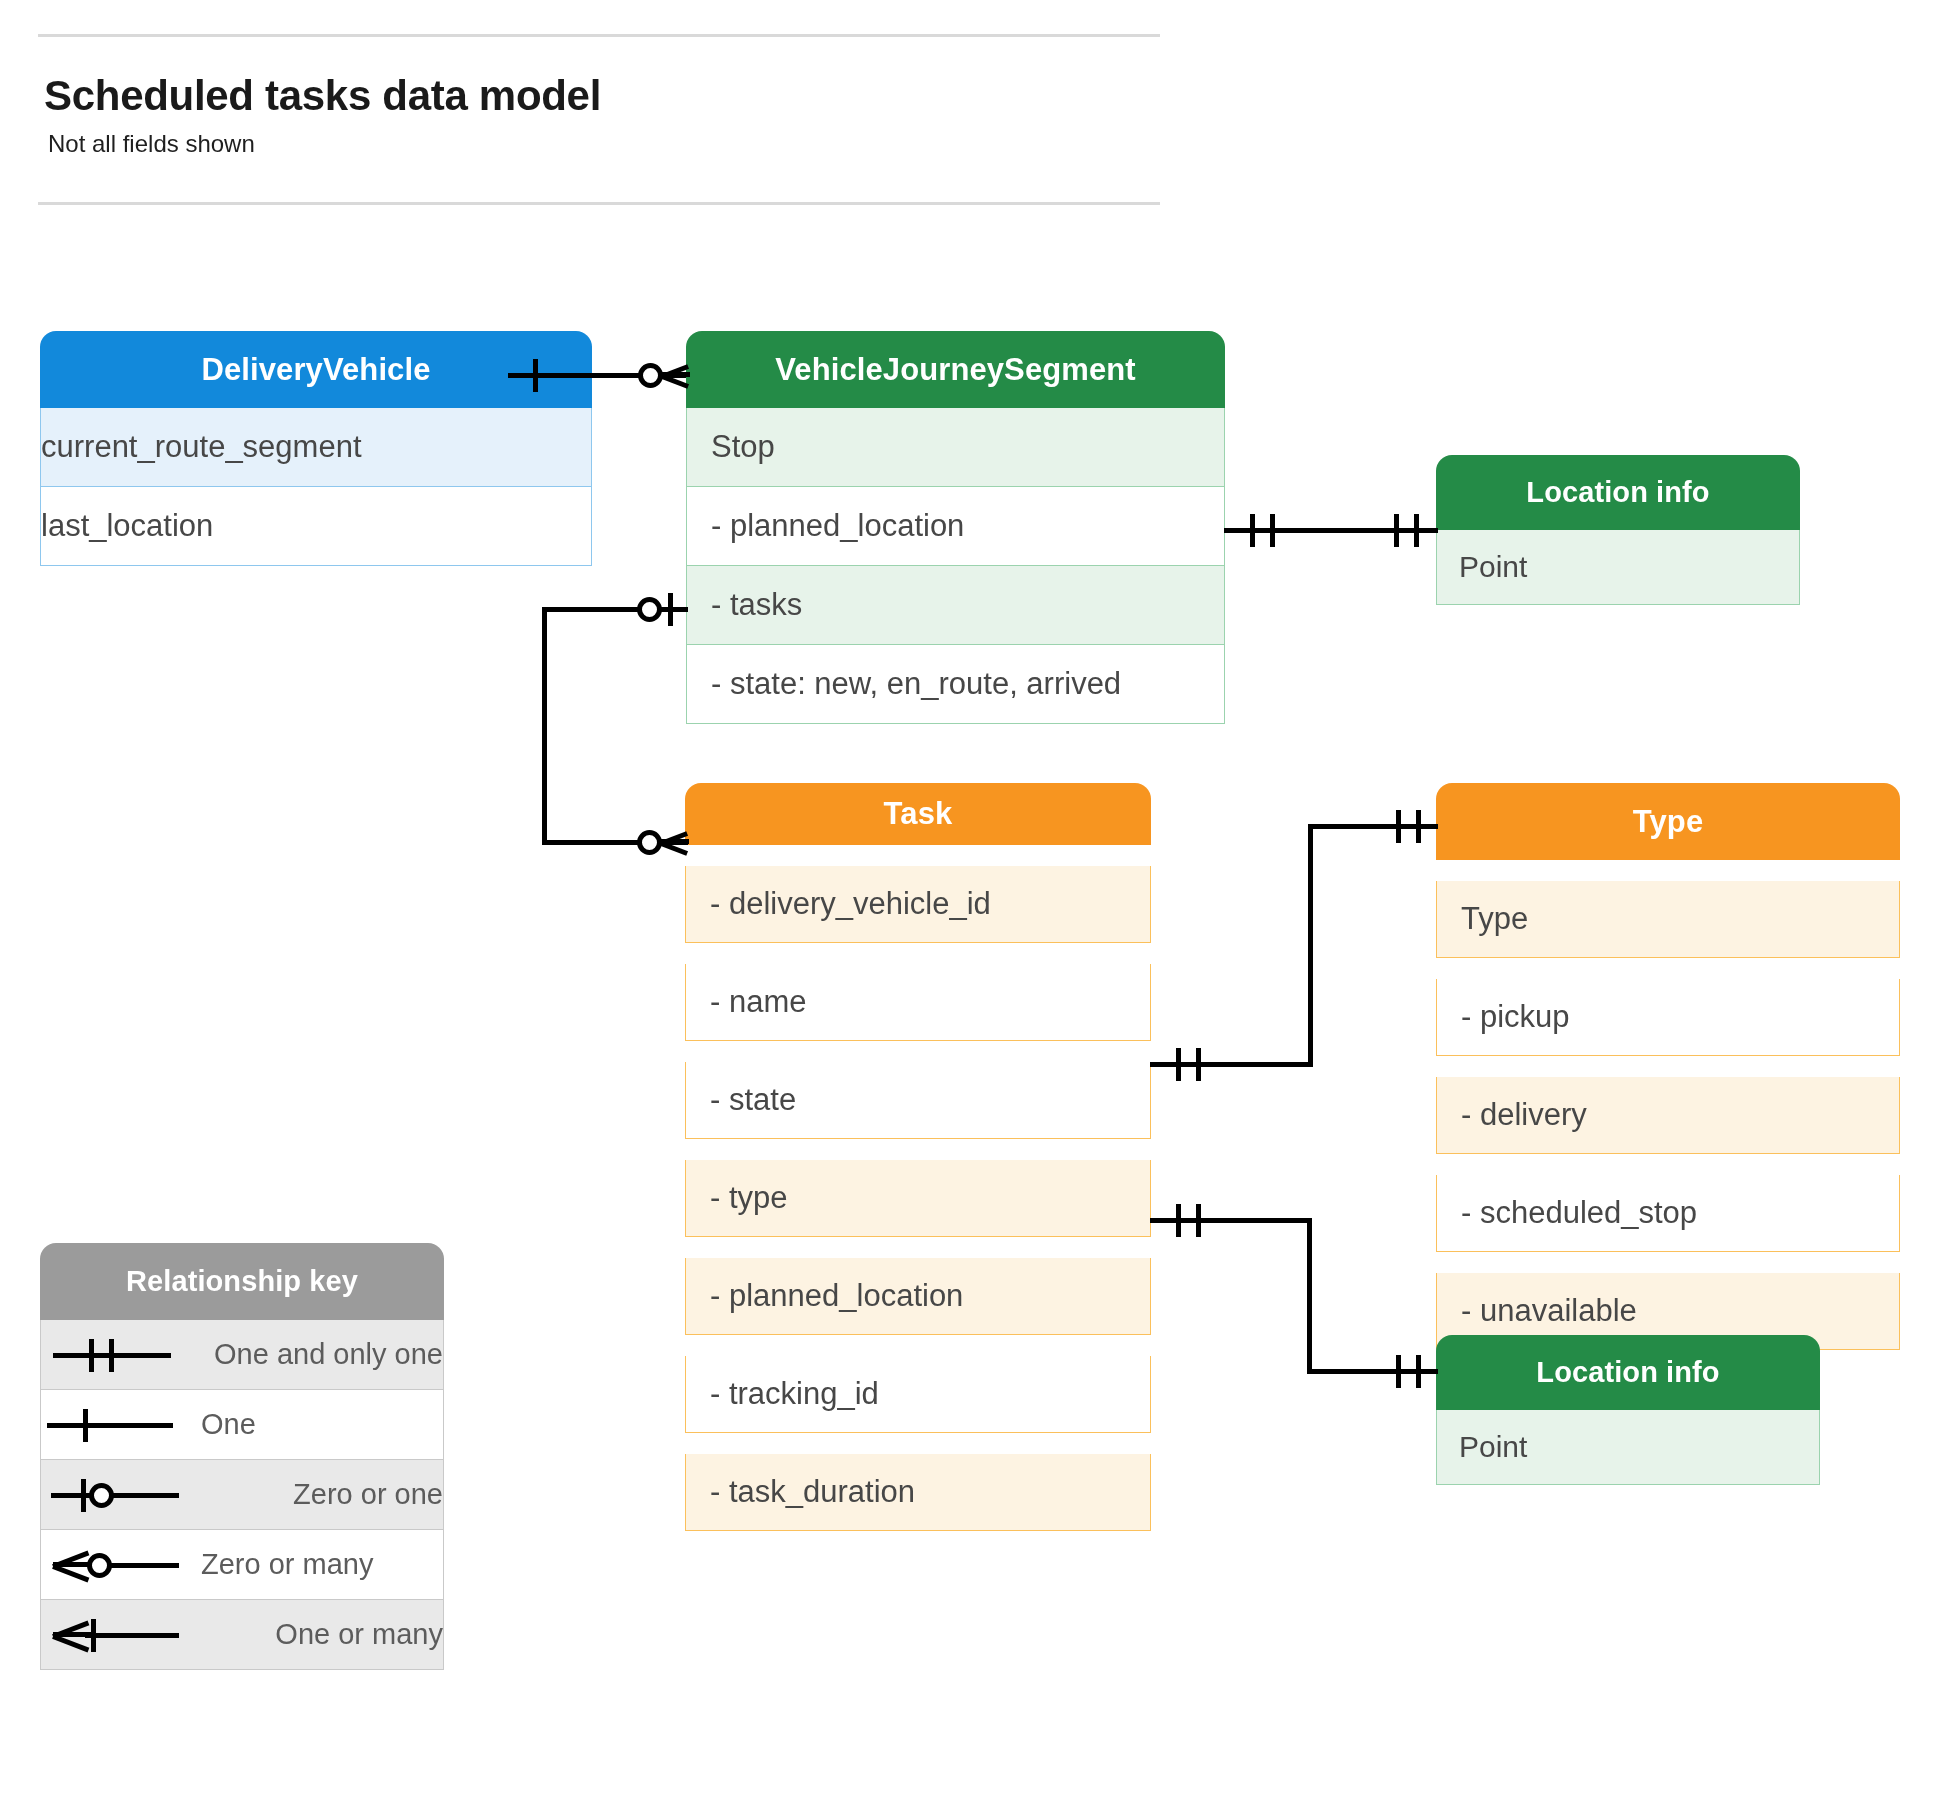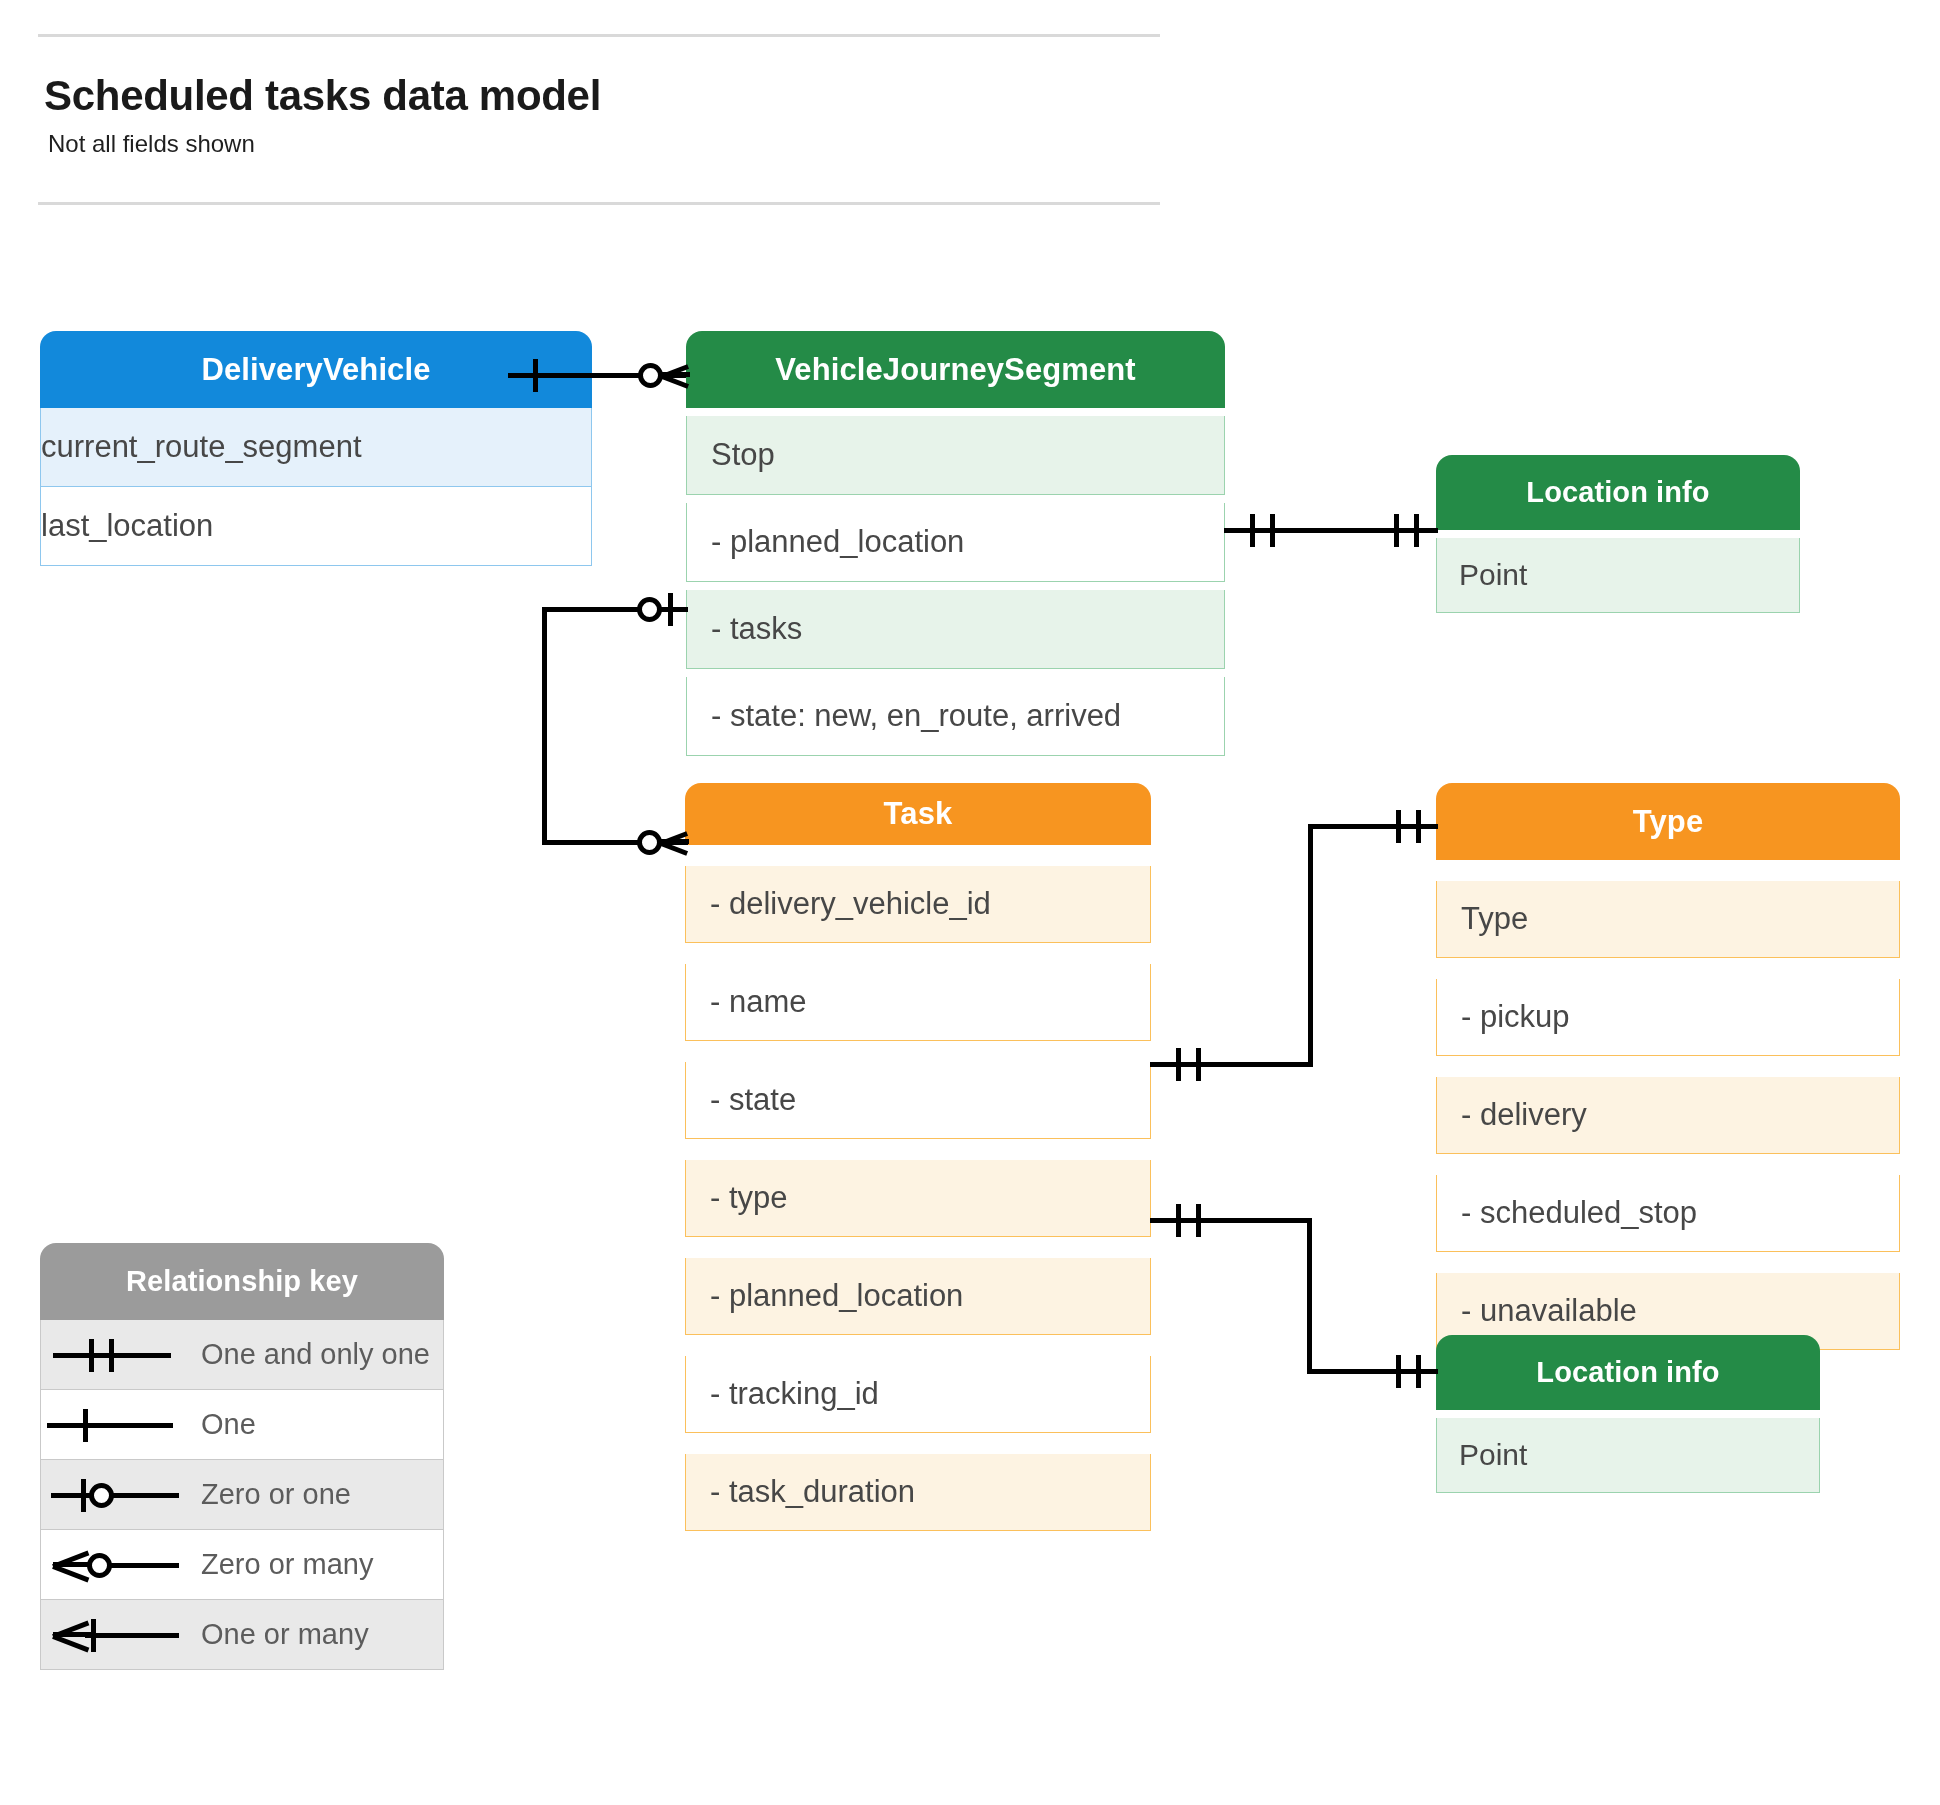--- a/index.html
+++ b/index.html
@@ -40,30 +40,30 @@
   }
   .entity .row.first{border-top-width:0;}
   .entity .row span{display:block;}
 
   
   .t-blue .head{background:#1289db;}
   .t-blue .row{border-color:#8ec7ee;background:#ffffff;}
   .t-blue .row.alt{background:#e5f1fb;}
   
   .t-green .head{background:#248b47;}
-  .t-green .row{border-color:#9bd3ae;background:#ffffff;margin-top:8px;}
+  .t-green .row{border-color:#9bd3ae;background:#ffffff;}
   .t-green .row.alt{background:#e7f3ea;}
   
   .t-orange .head{background:#f79520;}
   .t-orange .row{border-color:#fbc05b;background:#ffffff;margin-top:21px;}
   .t-orange .row.alt{background:#fdf3e2;}
   
   .t-grey .head{background:#9b9b9b;}
   .t-grey .row{border-color:#c9c9c9;background:#ffffff;}
-  .t-grey .row.alt{background:#e9e9e9;}
+  .t-grey .row.alt{background:#e9e9e9;justify-content:space-between;}
 
   
   #box-delivery-vehicle{left:40px;top:331px;width:552px;}
   #box-delivery-vehicle .head{height:77px;font-size:31px;}
   #box-delivery-vehicle .row{height:79px;font-size:31px;}
 
   #box-vjs{left:686px;top:331px;width:539px;}
   #box-vjs .head{height:77px;font-size:31px;}
   #box-vjs .row{height:79px;font-size:31px;padding-left:24px;}
 

